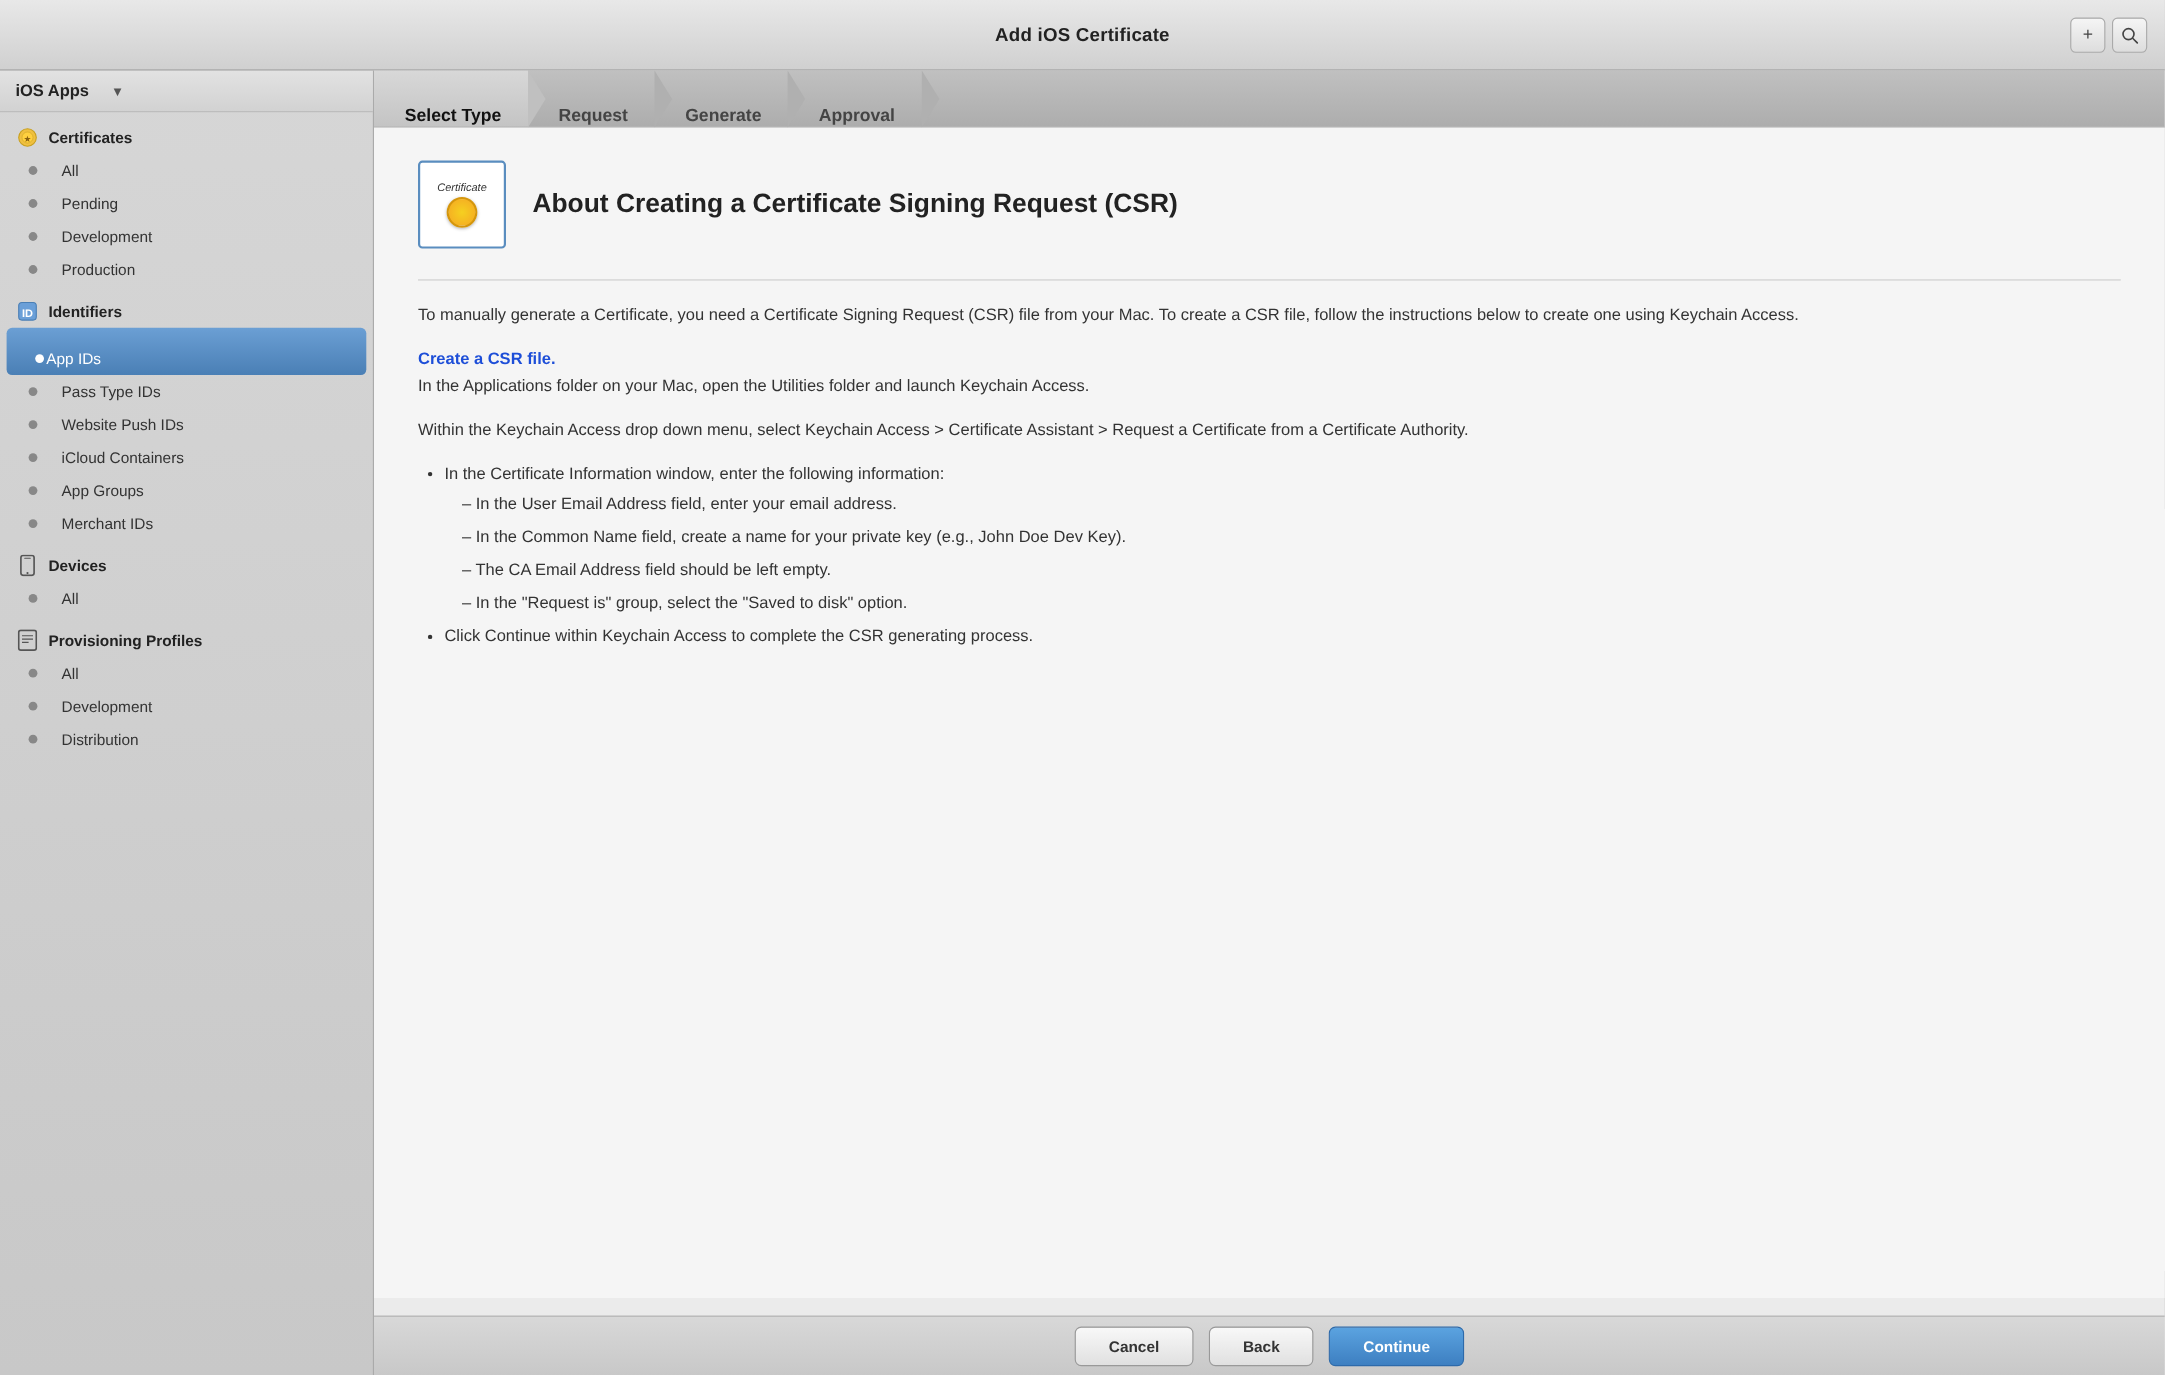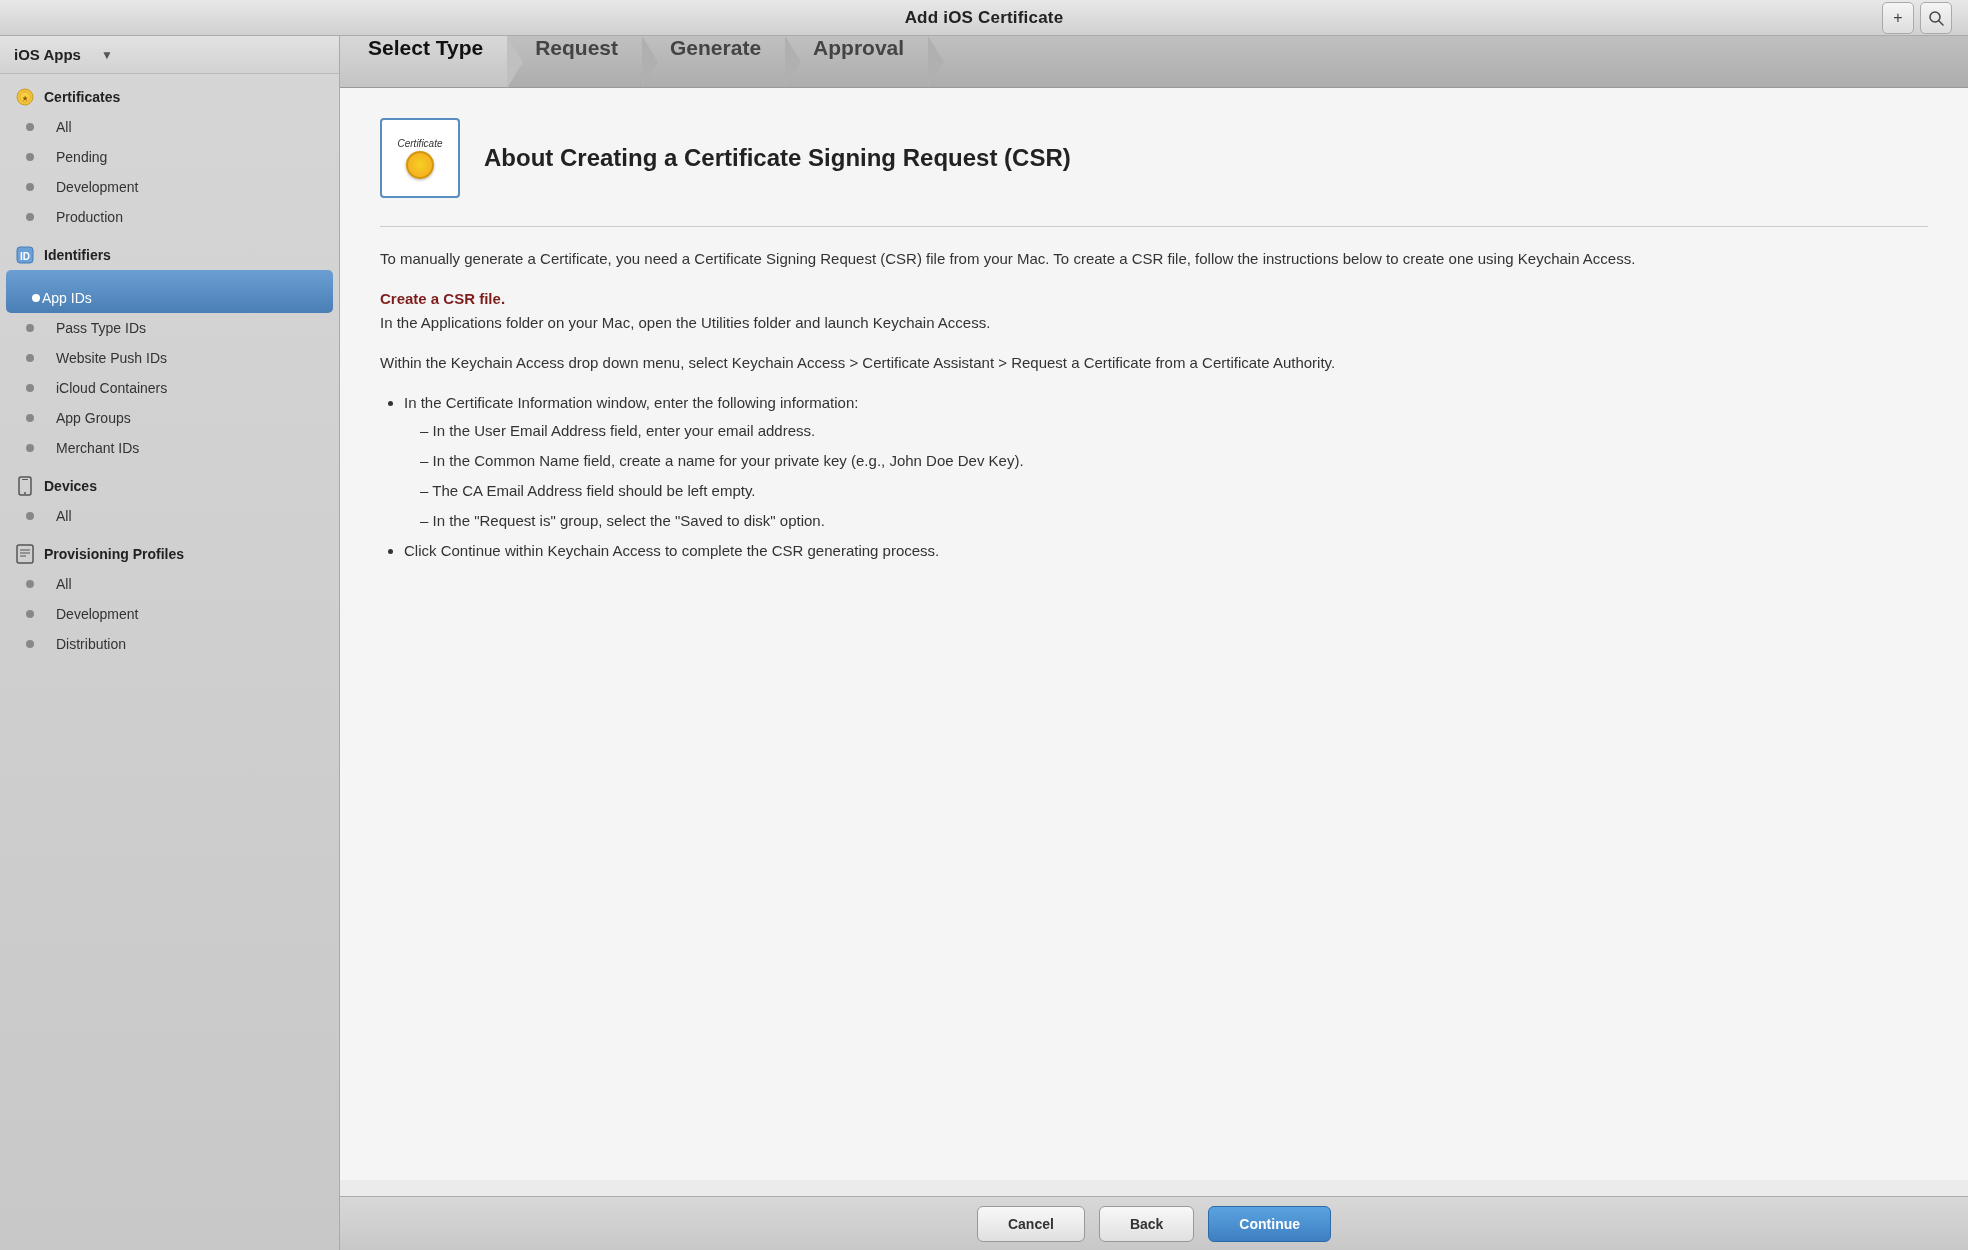--- a/index.html
+++ b/index.html
@@ -9,21 +9,21 @@
       width: 1968px;
       height: 1250px;
       overflow: hidden;
       display: flex;
       flex-direction: column;
     }
 
     
     .title-bar {
       background: linear-gradient(to bottom, #e8e8e8, #d0d0d0);
-      height: 36px;
+      height: 64px;
       display: flex;
       align-items: center;
       justify-content: center;
       border-bottom: 1px solid #aaa;
       position: relative;
       flex-shrink: 0;
     }
     .title-bar-title {
       font-size: 17px;
       font-weight: bold;
@@ -153,23 +153,23 @@
     .steps-bar {
       display: flex;
       background: linear-gradient(to bottom, #c0c0c0, #adadad);
       border-bottom: 1px solid #999;
       height: 52px;
       flex-shrink: 0;
     }
 
     .step {
       display: flex;
-      align-items: flex-start;
+      align-items: flex-end;
       padding: 0 24px 0 28px;
-      font-size: 21px;
+      font-size: 16px;
       font-weight: bold;
       color: #444;
       position: relative;
       cursor: pointer;
     }
     .step.active {
       background: linear-gradient(to bottom, #d8d8d8, #c4c4c4);
       color: #111;
     }
     .step::after {
@@ -250,21 +250,21 @@
       font-size: 15px;
       color: #333;
       line-height: 1.6;
     }
     .content-body p {
       margin-bottom: 16px;
     }
     .content-body .bold-title {
       font-weight: bold;
       font-size: 15px;
-      color: #7f1d1d;
+      color: #1d4ed8;
     }
     .content-body ul {
       margin: 8px 0 8px 24px;
       list-style: disc;
     }
     .content-body li {
       margin-bottom: 6px;
     }
     .content-body .sub-list {
       margin: 4px 0 4px 16px;

